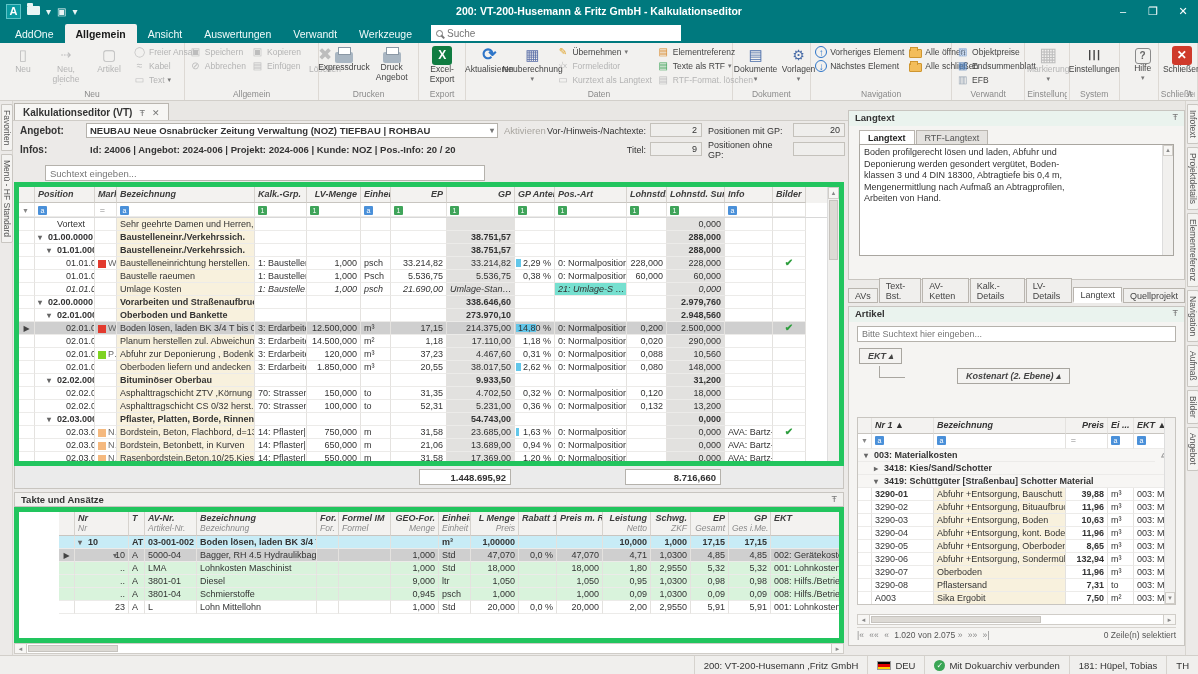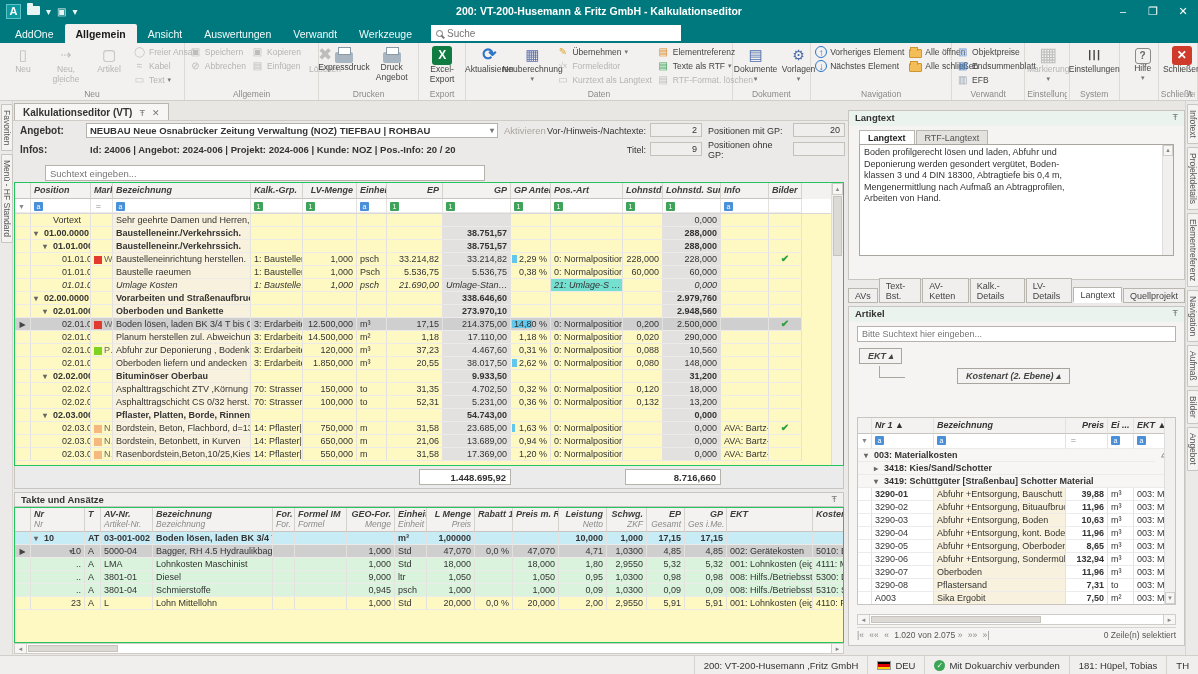--- a/index.html
+++ b/index.html
@@ -71,21 +71,21 @@
   .aktlink { color:#a9a6a0; font-size:9.5px; margin-left:6px; }
   .infoval { width:412px; font-weight:bold; font-size:9.5px; padding-left:4px; overflow:hidden; white-space:nowrap; }
   .fld { position:absolute; height:17px; display:flex; align-items:center; font-size:9px; color:#333; }
   .fbox { background:#efeeec; border:1px solid #c4c1bb; height:14px; text-align:right; padding:1px 4px 0 2px; font-size:9px; }
 
   
   .gridsearch { position:absolute; left:45px; top:165px; width:440px; height:16px; background:#fff; border:1px solid #b5b2ac; }
   .gridsearch input { width:100%; height:100%; border:none; outline:none; font-size:9.5px; padding:0 4px; font-family:"Liberation Sans",sans-serif; }
 
   
-  .grid { position:absolute; background:#fef9c3; border:1px solid #22c55e; overflow:hidden; }
+  .grid { position:absolute; background:#ffffff; border:5px solid #22c55e; overflow:hidden; }
   .grow { display:flex; height:13px; line-height:12px; }
   .grow.hd { height:16px; line-height:15px; background:#f3f2f0; }
   .grow.ft { height:15px; line-height:14px; background:#fff; border-bottom:1px solid #d8d8d8; }
   .gc { flex:0 0 auto; overflow:hidden; white-space:nowrap; border-right:1px solid #e4e2df; border-bottom:1px solid #ecebe9; padding:0 3px; font-size:9px; position:relative; }
   .grow.hd .gc { font-style:italic; font-weight:bold; color:#3c3c3c; border-right:1px solid #d6d3ce; border-bottom:1px solid #c8c5c0; font-size:9px; }
   .grow.hd .h2 { display:block; font-weight:normal; color:#8a8a8a; font-size:8.5px; line-height:9px; }
   .grow.hd2 { height:24px; background:#f3f2f0; }
   .grow.hd2 .gc { line-height:11px; padding-top:1px; }
   .r { text-align:right; } .ctr { text-align:center; }
   .fic { display:inline-block; width:9px; height:9px; border-radius:1px; color:#fff; font-size:7px; line-height:9px; text-align:center; vertical-align:middle; margin-right:2px; }
@@ -588,21 +588,21 @@
         <div class="gc" style="flex-basis: 72px;">0: Normalposition</div>
         <div class="gc r" style="flex-basis: 40px;">60,000</div>
         <div class="gc r shade" style="flex-basis: 58px;">60,000</div>
         <div class="gc" style="flex-basis: 48px;"></div>
         <div class="gc" style="flex-basis: 33px;"></div>
       </div>
       <div class="grow">
         <div class="gc ctr" style="flex-basis: 16px;"></div>
         <div class="gc" style="flex-basis: 60px; padding-left: 21px; font-style: italic;"><span class="arr"></span><span>01.01.0021</span></div>
         <div class="gc" style="flex-basis: 22px;"></div>
-        <div class="gc tan" style="flex-basis: 138px; font-style: italic;"><span>Umlage Kosten</span></div>
+        <div class="gc tan" style="flex-basis: 138px; "><span>Umlage Kosten</span></div>
         <div class="gc" style="flex-basis: 52px; font-style: italic;">1: Baustelle…</div>
         <div class="gc r" style="flex-basis: 54px; font-style: italic;">1,000</div>
         <div class="gc" style="flex-basis: 30px; font-style: italic;">psch</div>
         <div class="gc r" style="flex-basis: 56px; font-style: italic;">21.690,00</div>
         <div class="gc r shade" style="flex-basis: 68px; font-style: italic;">Umlage-Stan…</div>
         <div class="gc r" style="flex-basis: 40px;"><span style="position: relative; z-index: 1;"></span></div>
         <div class="gc cyancell" style="flex-basis: 72px;">21: Umlage-S …</div>
         <div class="gc r" style="flex-basis: 40px;"></div>
         <div class="gc r shade" style="flex-basis: 58px; font-style: italic;">0,000</div>
         <div class="gc" style="flex-basis: 48px;"></div>
@@ -833,21 +833,21 @@
 
   <div class="sumstrip">
     <div class="sumbox" style="left:404px; width:92px;">1.448.695,92</div>
     <div class="sumbox" style="left:610px; width:96px;">8.716,660</div>
   </div>
 
   <div class="taktehdr">
     <span>Takte und Ansätze</span>
     <span class="pin">Ŧ</span>
   </div>
-  <div class="grid" id="takte-grid" style="left:14px; top:507px; width:830px; height:136px;">
+  <div class="grid" id="takte-grid" style="left:14px; top:507px; width:830px; height:136px;padding-left:40px;">
       <div class="grow hd hd2">
         <div class="gc" style="flex-basis: 16px;"></div>
         <div class="gc" style="flex-basis: 54px;"><span>Nr</span><span class="h2">Nr</span></div>
         <div class="gc" style="flex-basis: 16px;"><span>T</span><span class="h2"></span></div>
         <div class="gc" style="flex-basis: 52px;"><span>AV-Nr.</span><span class="h2">Artikel-Nr.</span></div>
         <div class="gc" style="flex-basis: 120px;"><span>Bezeichnung</span><span class="h2">Bezeichnung</span></div>
         <div class="gc" style="flex-basis: 22px;"><span>For.</span><span class="h2">For.</span></div>
         <div class="gc" style="flex-basis: 52px;"><span>Formel IM</span><span class="h2">Formel</span></div>
         <div class="gc r" style="flex-basis: 48px;"><span>GEO-For.</span><span class="h2">Menge</span></div>
         <div class="gc" style="flex-basis: 32px;"><span>Einheit</span><span class="h2">Einheit</span></div>

